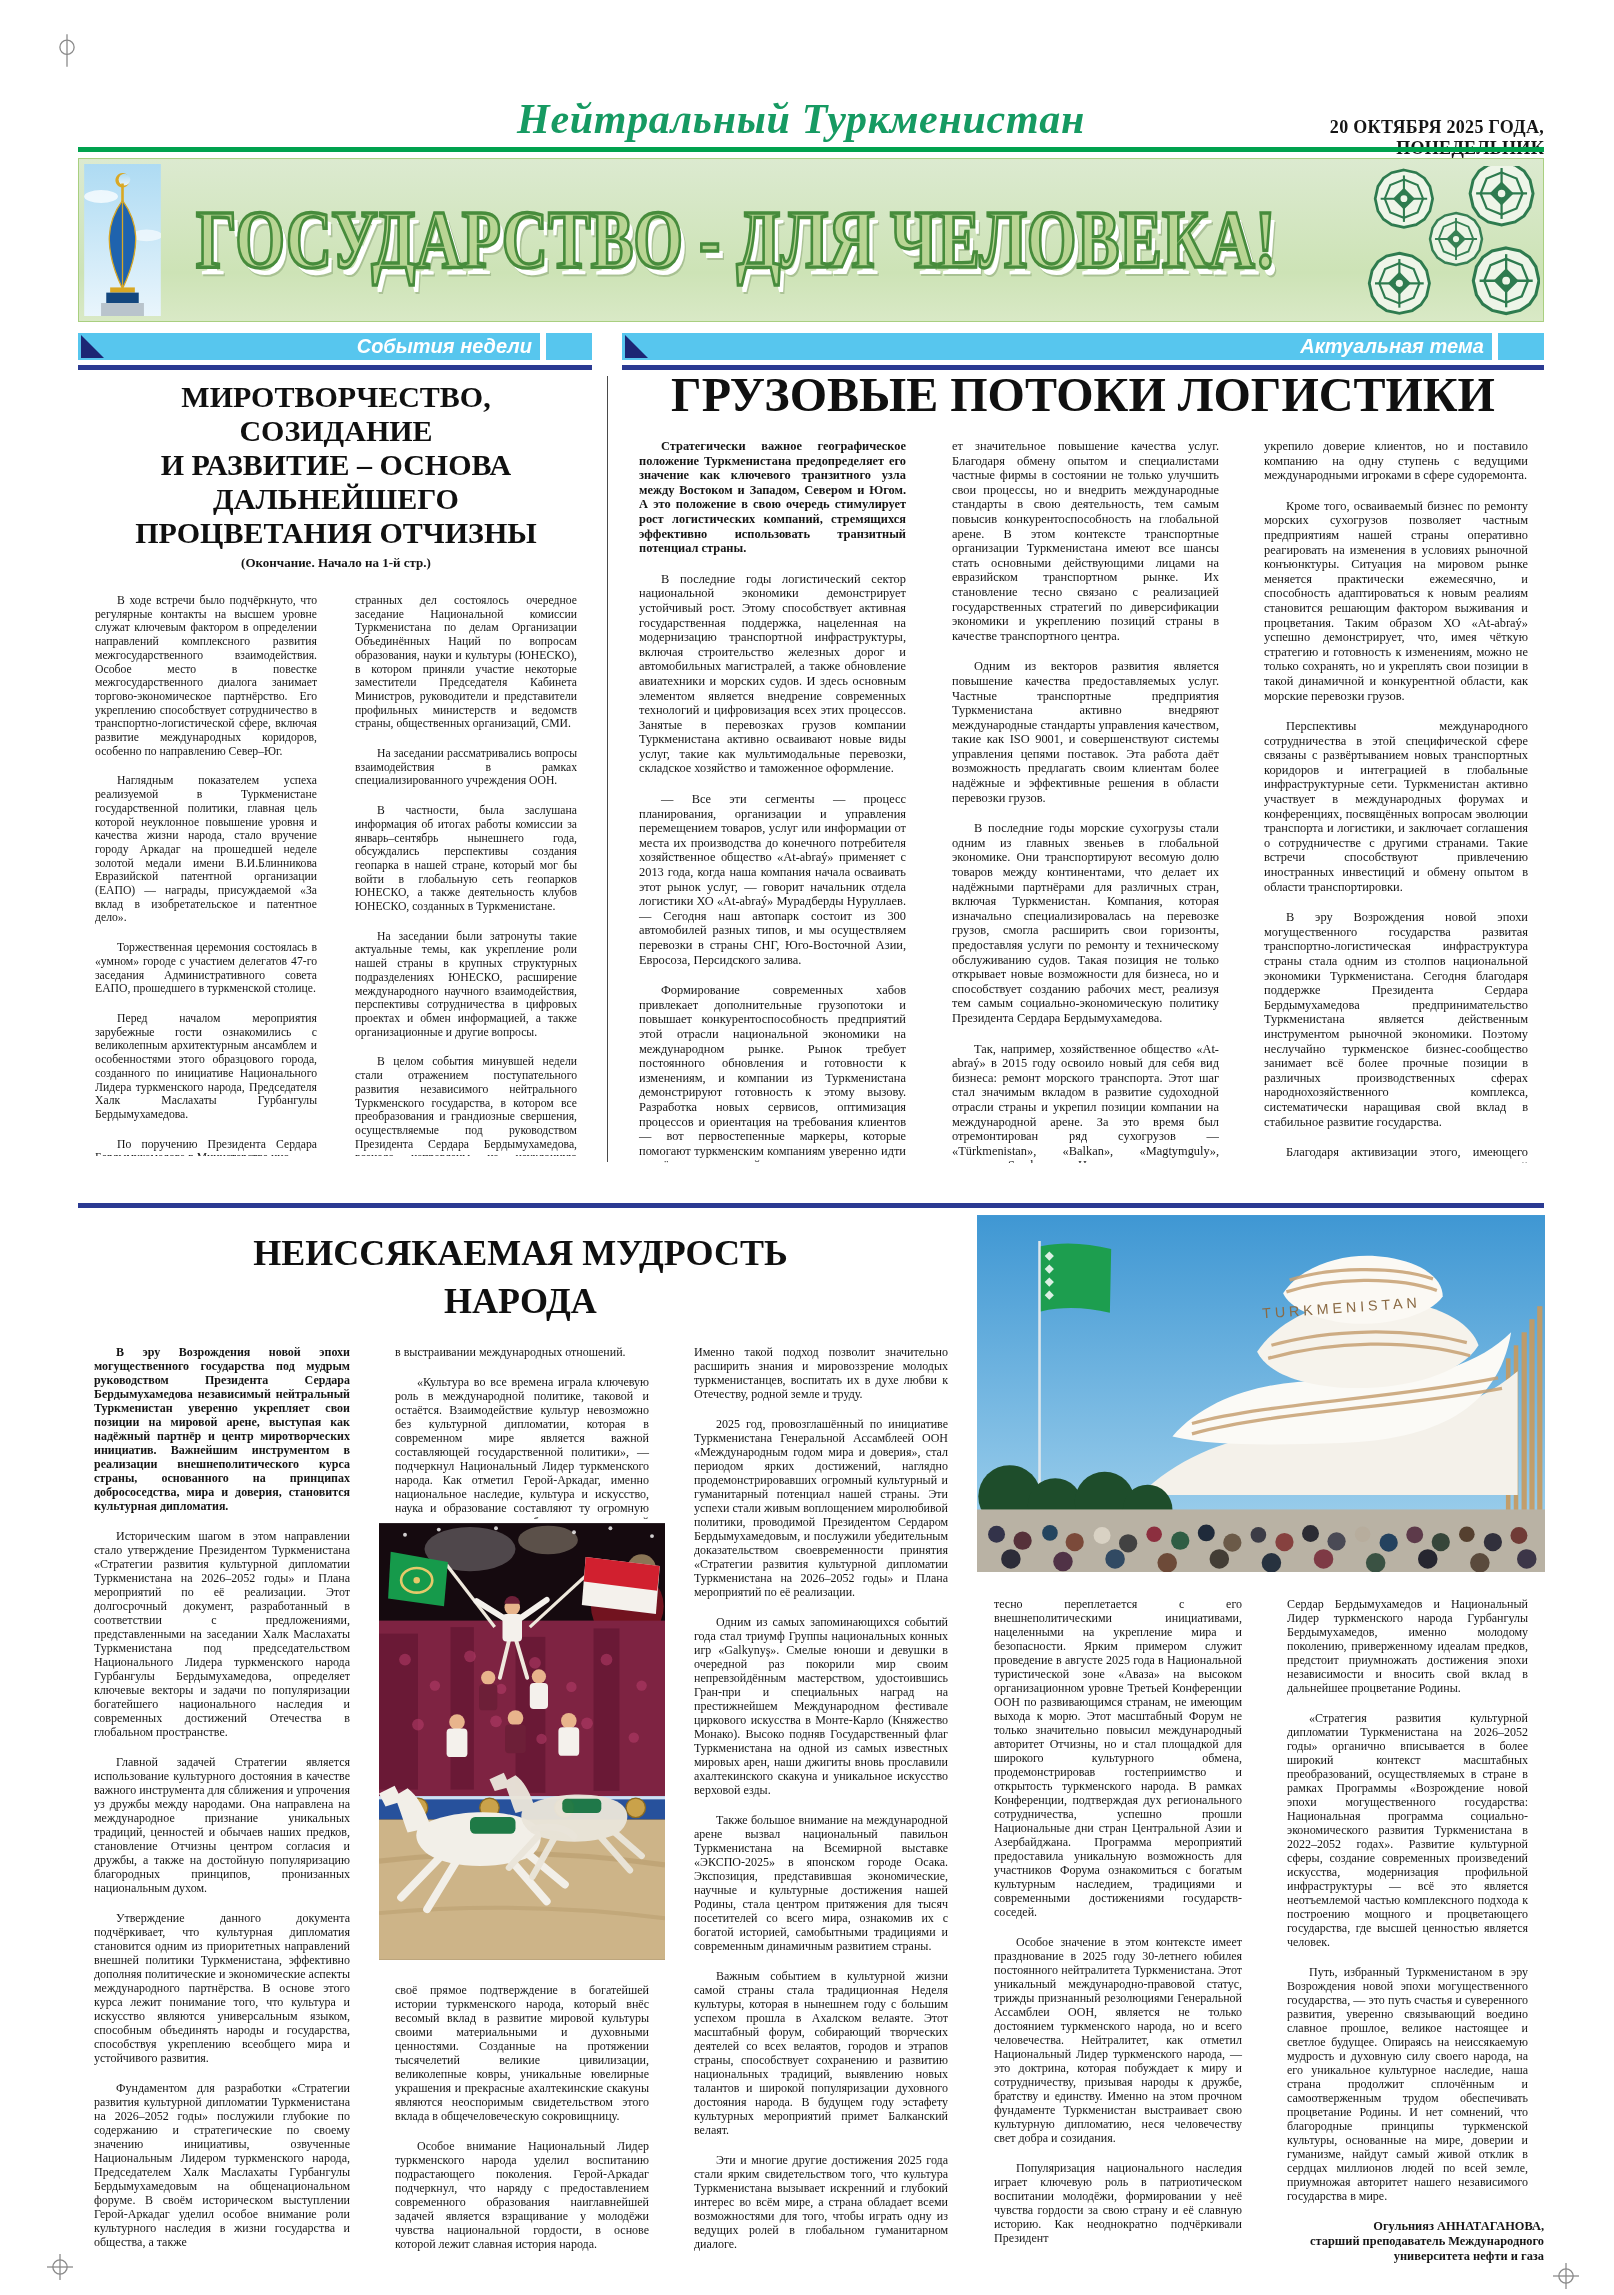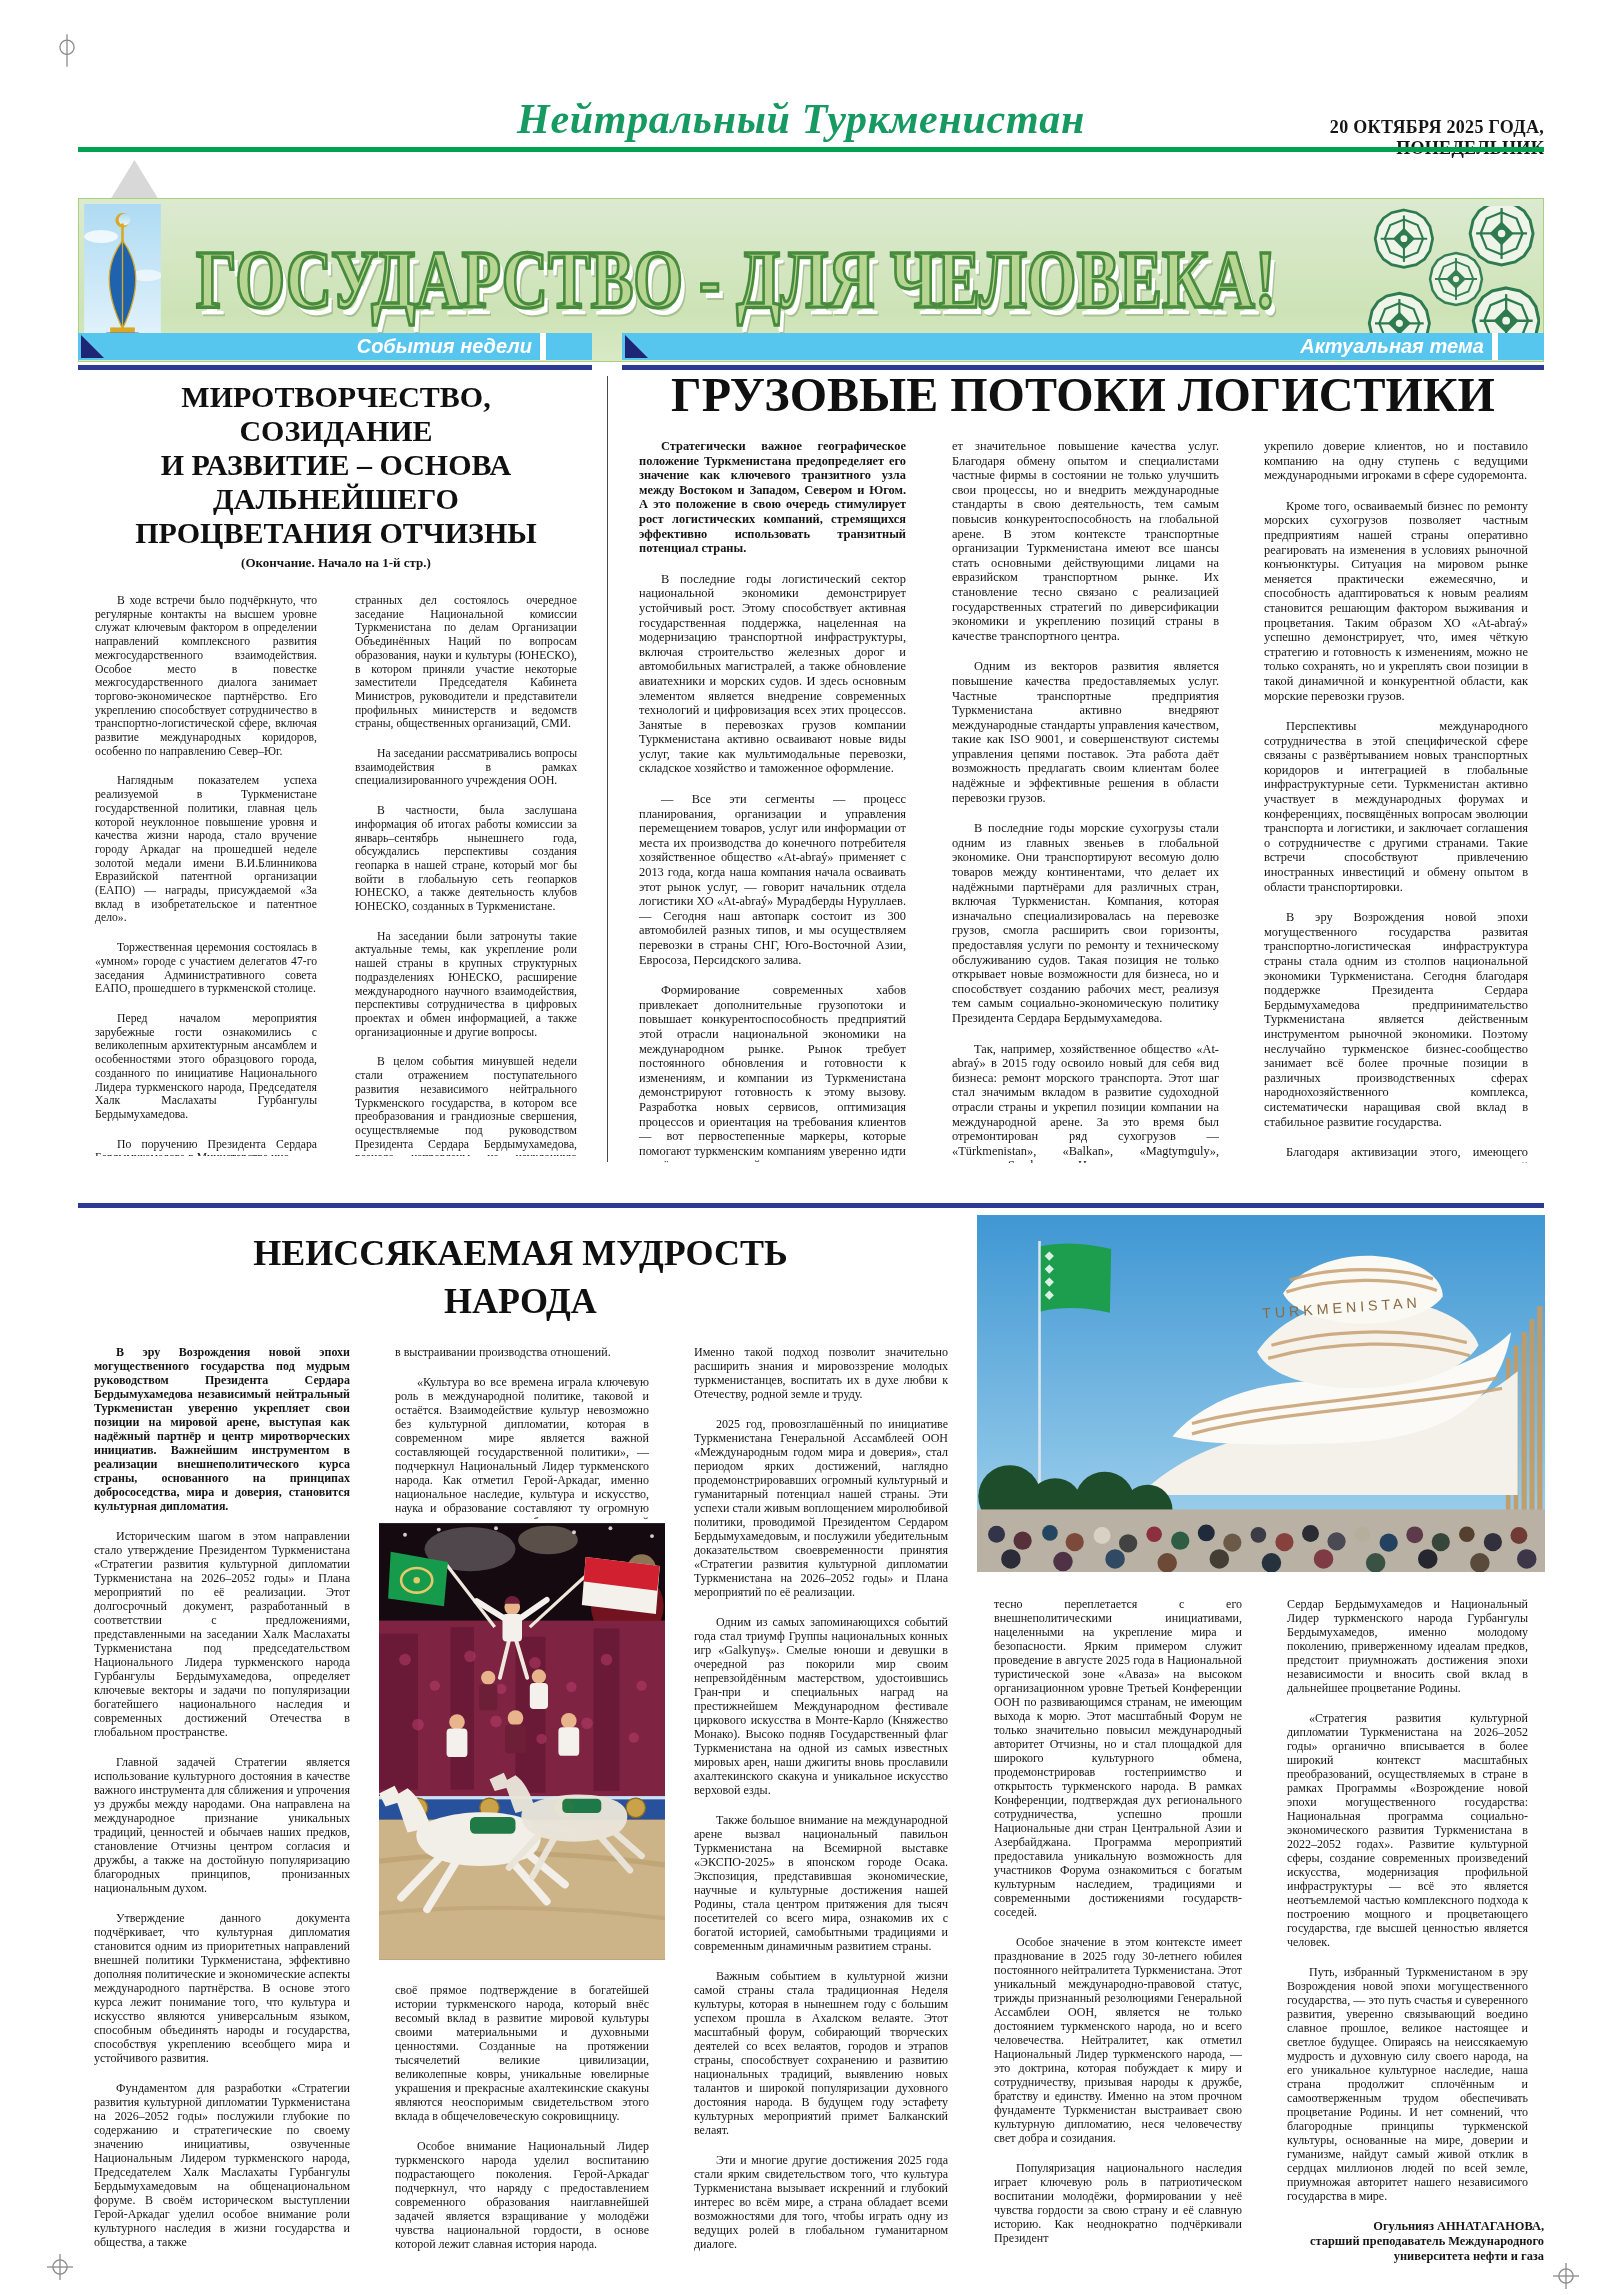--- a/index.html
+++ b/index.html
@@ -4,21 +4,21 @@
 <style>
   html,body{margin:0;padding:0;background:#ffffff;}
   #page{position:relative;width:1615px;height:2295px;background:#fff;overflow:hidden;
         font-family:"Liberation Serif",serif;color:#151515;}
   .abs{position:absolute;}
   
   #masthead{font-style:italic;font-weight:bold;text-align:center;color:#169a62;letter-spacing:0.7px;}
   #issue-date{font-weight:bold;text-align:right;letter-spacing:0.3px;}
   .green-rule{background:#00a24e;}
   
-  #banner{background:linear-gradient(180deg,#dcead0 0%,#cde3b6 70%,#d9e9c6 100%);border:1.3px solid #a9cf80;box-sizing:border-box;margin-top:40px;}
+  #banner{background:linear-gradient(180deg,#dcead0 0%,#cde3b6 70%,#d9e9c6 100%);border:1.3px solid #a9cf80;box-sizing:border-box;}
   #banner-title{font-weight:bold;white-space:nowrap;text-align:center;color:#b9d594;
      -webkit-text-stroke:2.6px #478c3c;text-shadow:4.6px 5.2px 0 #ffffff,5.9px 6.5px 0 rgba(60,90,40,.25);
      transform:scaleY(1.28);transform-origin:top center;}
   
   .bar{background:linear-gradient(90deg,#57c6ee calc(100% - 52px),#ffffff calc(100% - 52px),#ffffff calc(100% - 46px),#57c6ee calc(100% - 46px));}
   .bar .tri{position:absolute;left:3.3px;bottom:2px;width:0;height:0;border-left:23.4px solid #1c2674;border-top:23.4px solid transparent;}
   .bar .lbl{position:absolute;right:60px;top:0;height:27px;line-height:27px;
      font-family:"Liberation Sans",sans-serif;font-style:italic;font-weight:bold;font-size:20px;color:#fff;}
   .navyline{background:#2b3a92;}
   
@@ -267,21 +267,21 @@
 
   <div class="col abs t185" style="left:78px;top:1329px;width:288px;height:935px">
     <p class="para lead">В эру Возрождения новой эпохи могущественного государства под мудрым руководством Президента Сердара Бердымухамедова независимый нейтральный Туркменистан уверенно укрепляет свои позиции на мировой арене, выступая как надёжный партнёр и центр миротворческих инициатив. Важнейшим инструментом в реализации внешнеполитического курса страны, основанного на принципах добрососедства, мира и доверия, становится культурная дипломатия.</p>
     <p class="para">Историческим шагом в этом направлении стало утверждение Президентом Туркменистана «Стратегии развития культурной дипломатии Туркменистана на 2026–2052 годы» и Плана мероприятий по её реализации. Этот долгосрочный документ, разработанный в соответствии с предложениями, представленными на заседании Халк Маслахаты Туркменистана под председательством Национального Лидера туркменского народа Гурбангулы Бердымухамедова, определяет ключевые векторы и задачи по популяризации богатейшего национального наследия и современных достижений Отечества в глобальном пространстве.</p>
     <p class="para">Главной задачей Стратегии является использование культурного достояния в качестве важного инструмента для сближения и упрочения уз дружбы между народами. Она направлена на международное признание уникальных традиций, ценностей и обычаев наших предков, становление Отчизны центром согласия и дружбы, а также на достойную популяризацию благородных принципов, пронизанных национальным духом.</p>
     <p class="para">Утверждение данного документа подчёркивает, что культурная дипломатия становится одним из приоритетных направлений внешней политики Туркменистана, эффективно дополняя политические и экономические аспекты международного партнёрства. В основе этого курса лежит понимание того, что культура и искусство являются универсальным языком, способным объединять народы и государства, способствуя укреплению всеобщего мира и устойчивого развития.</p>
     <p class="para">Фундаментом для разработки «Стратегии развития культурной дипломатии Туркменистана на 2026–2052 годы» послужили глубокие по содержанию и стратегические по своему значению инициативы, озвученные Национальным Лидером туркменского народа, Председателем Халк Маслахаты Гурбангулы Бердымухамедовым на общенациональном форуме. В своём историческом выступлении Герой-Аркадаг уделил особое внимание роли культурного наследия в жизни государства и общества, а также</p>
   </div>
 
   <div class="col abs t185" style="left:379px;top:1329px;width:286px;height:190px">
-    <p class="para cont">в выстраивании производства отношений.</p>
+    <p class="para cont">в выстраивании международных отношений.</p>
     <p class="para">«Культура во все времена играла ключевую роль в международной политике, таковой и остаётся. Взаимодействие культур невозможно без культурной дипломатии, которая в современном мире является важной составляющей государственной политики», — подчеркнул Национальный Лидер туркменского народа. Как отметил Герой-Аркадаг, именно национальное наследие, культура и искусство, наука и образование составляют ту огромную ценность, которая обладает подлинной миротворческой силой. Эти слова находят</p>
   </div>
 
   <svg class="abs" style="left:379px;top:1523px" width="286" height="437" viewBox="0 0 440 672">
     <rect width="440" height="672" fill="#150a0f"></rect>
     <ellipse cx="140" cy="40" rx="70" ry="34" fill="#ffffff" opacity=".25"></ellipse>
     <ellipse cx="260" cy="26" rx="46" ry="22" fill="#fff4cf" opacity=".3"></ellipse>
     <circle cx="382" cy="128" r="56" fill="#c01b2e" opacity=".55"></circle>
     <circle cx="404" cy="70" r="22" fill="#ffdf9d" opacity=".5"></circle>
     <g fill="#ffffff" opacity=".8">

